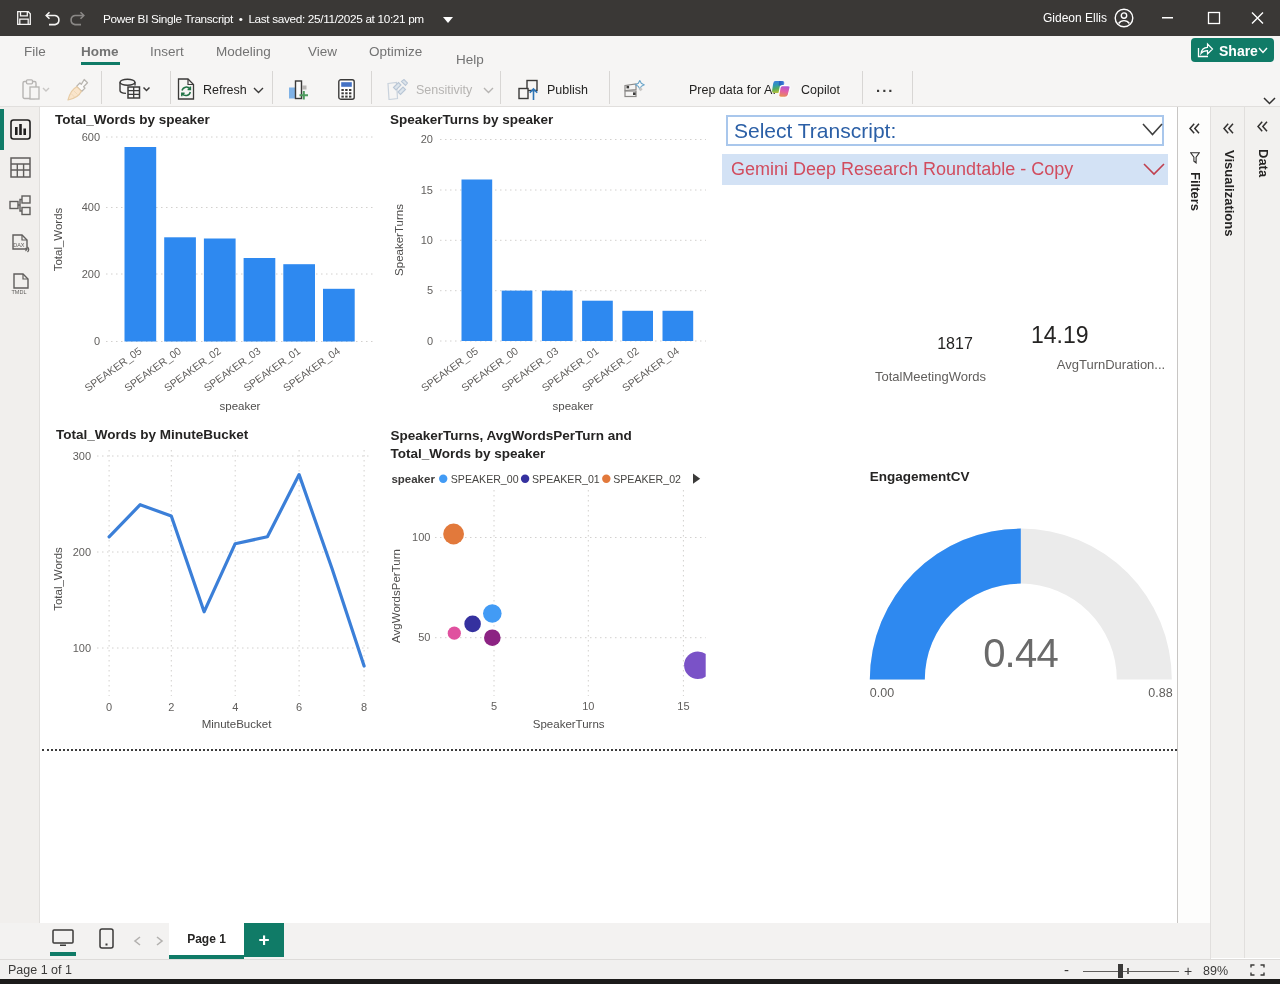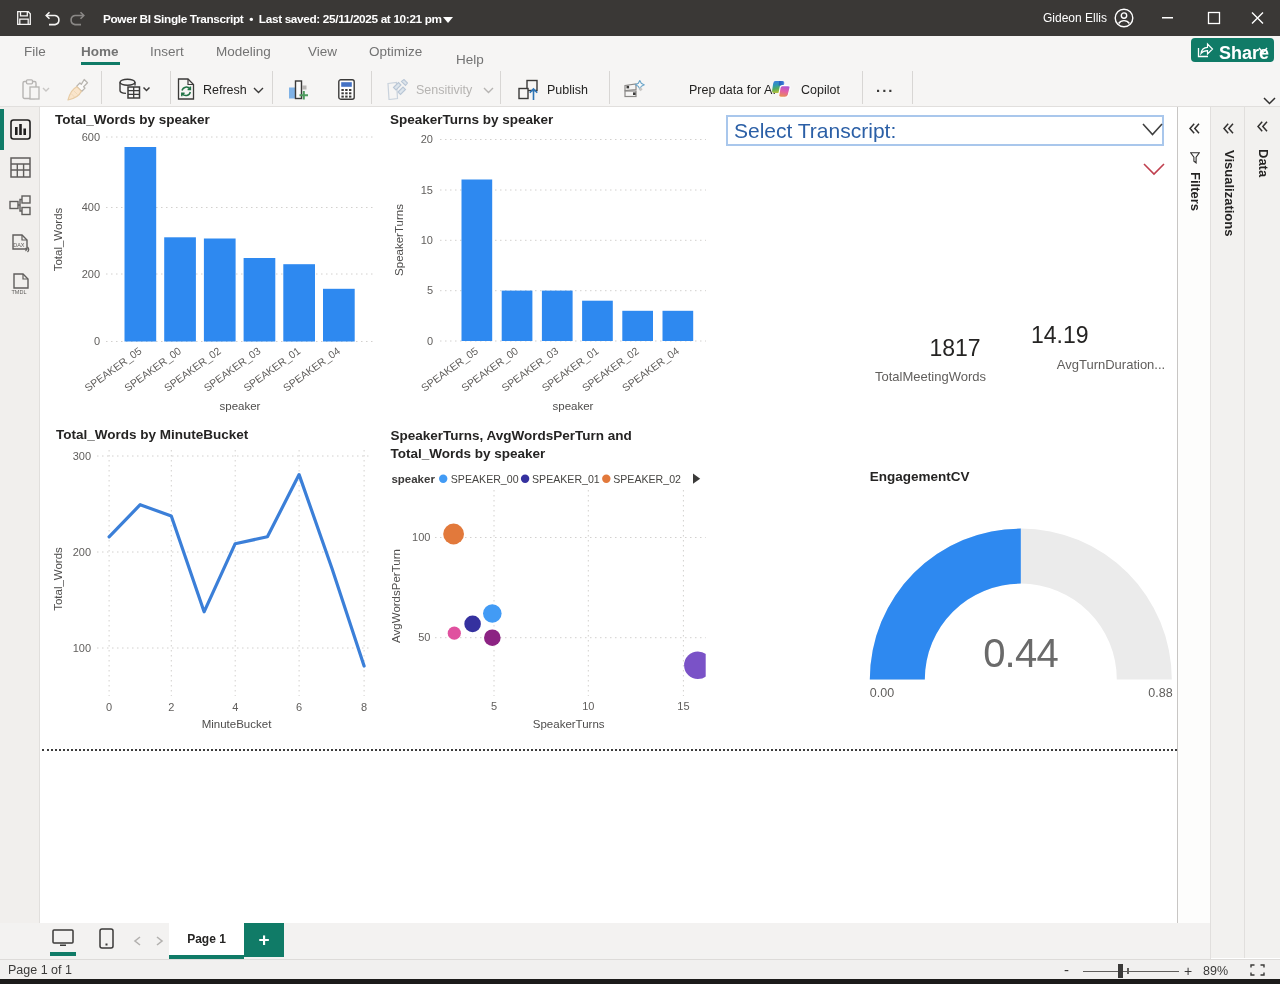--- a/index.html
+++ b/index.html
@@ -2,21 +2,21 @@
 <html><head>
 <meta charset="utf-8">
 <style>
   * { margin:0; padding:0; box-sizing:border-box; }
   html,body { width:1280px; height:984px; overflow:hidden; background:#fff;
     font-family:"Liberation Sans", sans-serif; }
   .abs { position:absolute; }
   #stage { position:relative; width:1280px; height:984px; }
   
   #titlebar { left:0; top:0; width:1280px; height:36px; background:#3a3836; color:#fff; }
-  #titletext { left:103px; top:12px; font-size:11.8px; font-weight:700; color:#fff; letter-spacing:-0.35px;}
+  #titletext { left:103px; top:12px; font-size:11.8px; font-weight:400; color:#fff; letter-spacing:-0.35px;}
   #username { left:1043px; top:11px; font-size:12px; color:#fff; }
   
   #menubar { left:0; top:36px; width:1280px; height:32px; background:#f6f5f4; }
   .menuitem { position:absolute; top:8px; font-size:13.5px; color:#737373; }
   
   #ribbon { left:0; top:68px; width:1280px; height:39px; background:#f6f5f4; border-bottom:1px solid #e1dfdd; }
   .rdiv { position:absolute; top:71px; height:33px; width:1px; background:#d8d6d4; }
   .rtext { position:absolute; top:83px; font-size:12.5px; color:#252423; }
   .rgray { color:#b6b4b2; }
   
@@ -95,21 +95,21 @@
   <div class="menuitem" style="left:216px; top:44px;">Modeling</div>
   <div class="menuitem" style="left:308px; top:44px;">View</div>
   <div class="menuitem" style="left:369px; top:44px;">Optimize</div>
   <div class="menuitem" style="left:456px; top:52px;">Help</div>
 
   <div class="abs" style="left:1191px;top:38px;width:83px;height:24px;background:#107b67;border-radius:4px;"></div>
   <svg class="abs" style="left:1197px;top:42px" width="17" height="16" viewBox="0 0 17 16">
     <path d="M1.5,6 L1.5,14.5 L11,14.5" fill="none" stroke="#fff" stroke-width="1.3"></path>
     <path d="M4,11.5 C4.5,7.5 7,5.5 10.5,5.3 L10.5,2 L15.5,7 L10.5,12 L10.5,8.7 C7.5,8.7 5.5,9.5 4,11.5 Z" fill="none" stroke="#fff" stroke-width="1.2"></path>
   </svg>
-  <div class="abs" style="left:1219px;top:43px;font-size:18px;font-weight:600;color:#fff;">Share</div>
+  <div class="abs" style="left:1219px;top:43px;font-size:14px;font-weight:600;color:#fff;">Share</div>
   <svg class="abs" style="left:1258px;top:47px" width="10" height="7">
       <path d="M1,1 L5,5.5 L9,1" fill="none" stroke="#fff" stroke-width="1.4"></path>
     </svg>
 
   <div class="abs" id="ribbon"></div>
 
   <svg class="abs" style="left:22px;top:79px" width="28" height="21" viewBox="0 0 28 21">
     <rect x="1" y="2.5" width="13" height="17" rx="1.5" fill="none" stroke="#b6b4b2" stroke-width="1.4"></rect>
     <rect x="4.5" y="0.8" width="6" height="4" rx="1" fill="#f6f5f4" stroke="#b6b4b2" stroke-width="1.3"></rect>
     <rect x="8" y="8" width="9" height="12" fill="#f6f5f4" stroke="#b6b4b2" stroke-width="1.3"></rect>
@@ -263,25 +263,28 @@
   <div class="abs" id="canvas"></div>
   <div class="abs" id="pageedge"></div>
   <div class="abs" id="pagedot"></div>
 
   <div class="abs" id="slicer1">
       <span>Select Transcript:</span>
     </div>
   <svg class="abs" style="left:1142px;top:123px" width="21" height="14">
       <path d="M1,1 L10.5,11.5 L20,1" fill="none" stroke="#404040" stroke-width="1.6"></path>
     </svg>
+  <div class="abs" id="slicer2">
+      <span>Gemini Deep Research Roundtable - Copy</span>
+    </div>
   <svg class="abs" style="left:1143px;top:163px" width="22" height="13">
       <path d="M1,1 L11,11 L21,1" fill="none" stroke="#c0404f" stroke-width="1.6"></path>
     </svg>
 
-  <div class="abs" style="left:875px;top:335px;width:160px;text-align:center;font-size:23px;color:#252423;">1817</div>
+  <div class="abs" style="left:875px;top:335px;width:160px;text-align:center;font-size:16px;color:#252423;">1817</div>
   <div class="abs" style="left:875px;top:369px;width:167px;font-size:13px;color:#605e5c;">TotalMeetingWords</div>
   <div class="abs" style="left:1031px;top:322px;width:160px;text-align:left;font-size:23px;color:#252423;">14.19</div>
   <div class="abs" style="left:1031px;top:357px;width:160px;text-align:center;font-size:13px;color:#605e5c;">AvgTurnDuration...</div>
 
   <svg class="abs" style="left:42px;top:107px" width="340" height="312" viewBox="0 0 340 312" font-family="Liberation Sans">
     <text x="13" y="16.5" font-size="13.5" font-weight="600" fill="#252423">Total_Words by speaker</text>
     <g font-size="11" fill="#605e5c" text-anchor="end">
       <text x="58" y="33.5">600</text>
         <text x="58" y="104">400</text>
         <text x="58" y="170.5">200</text>

